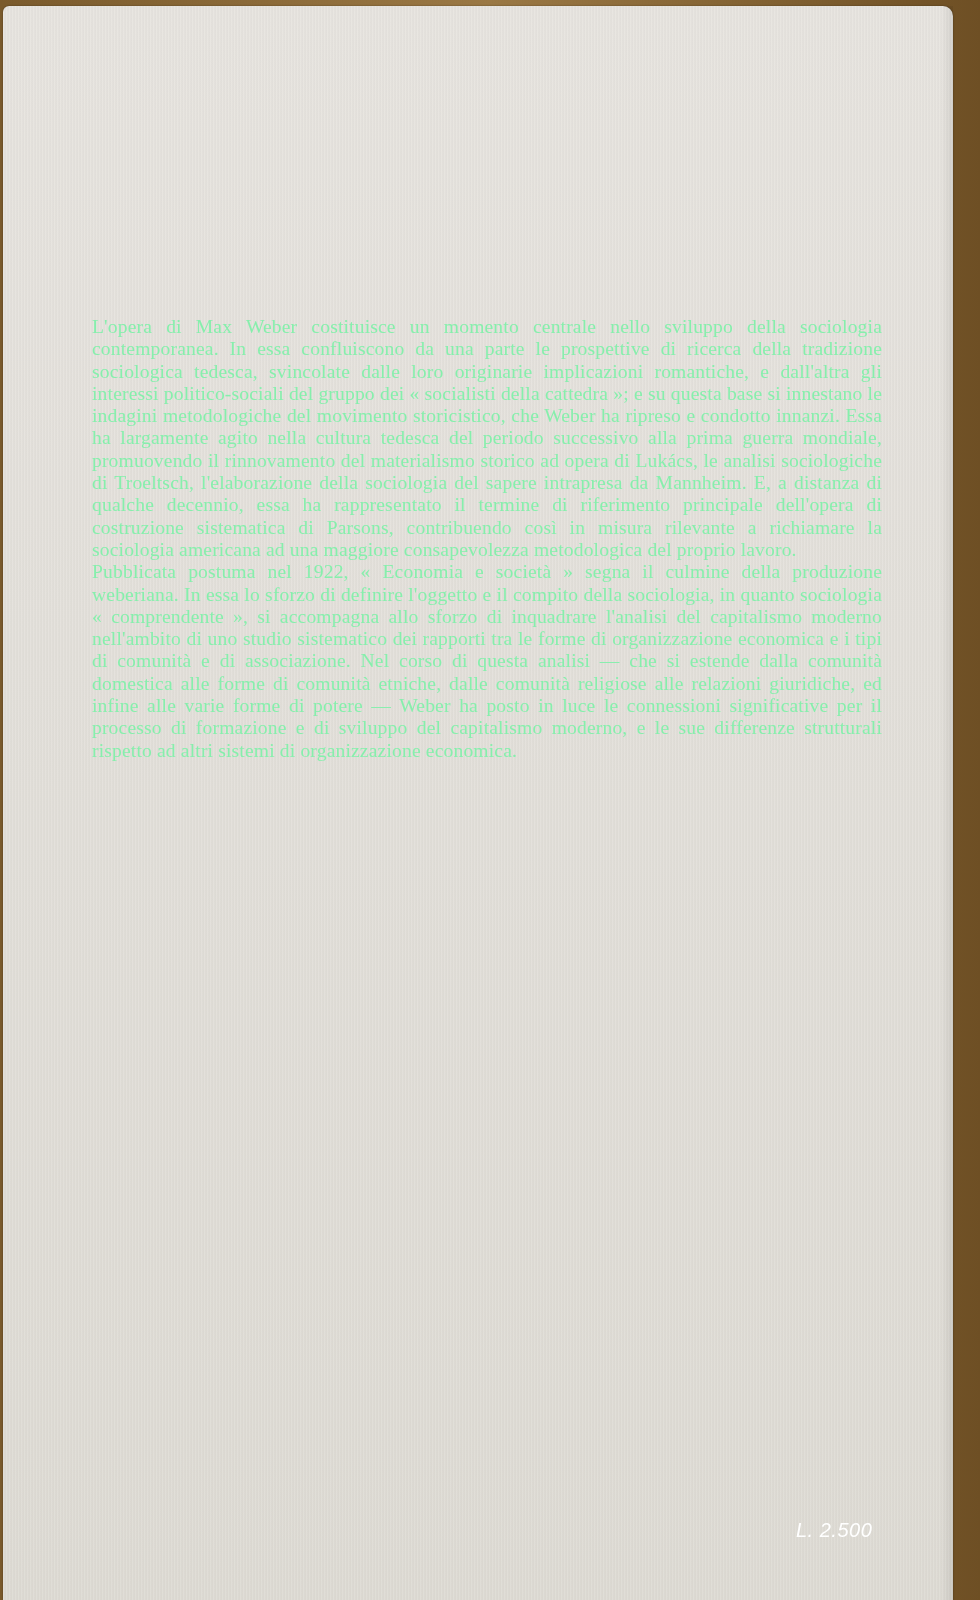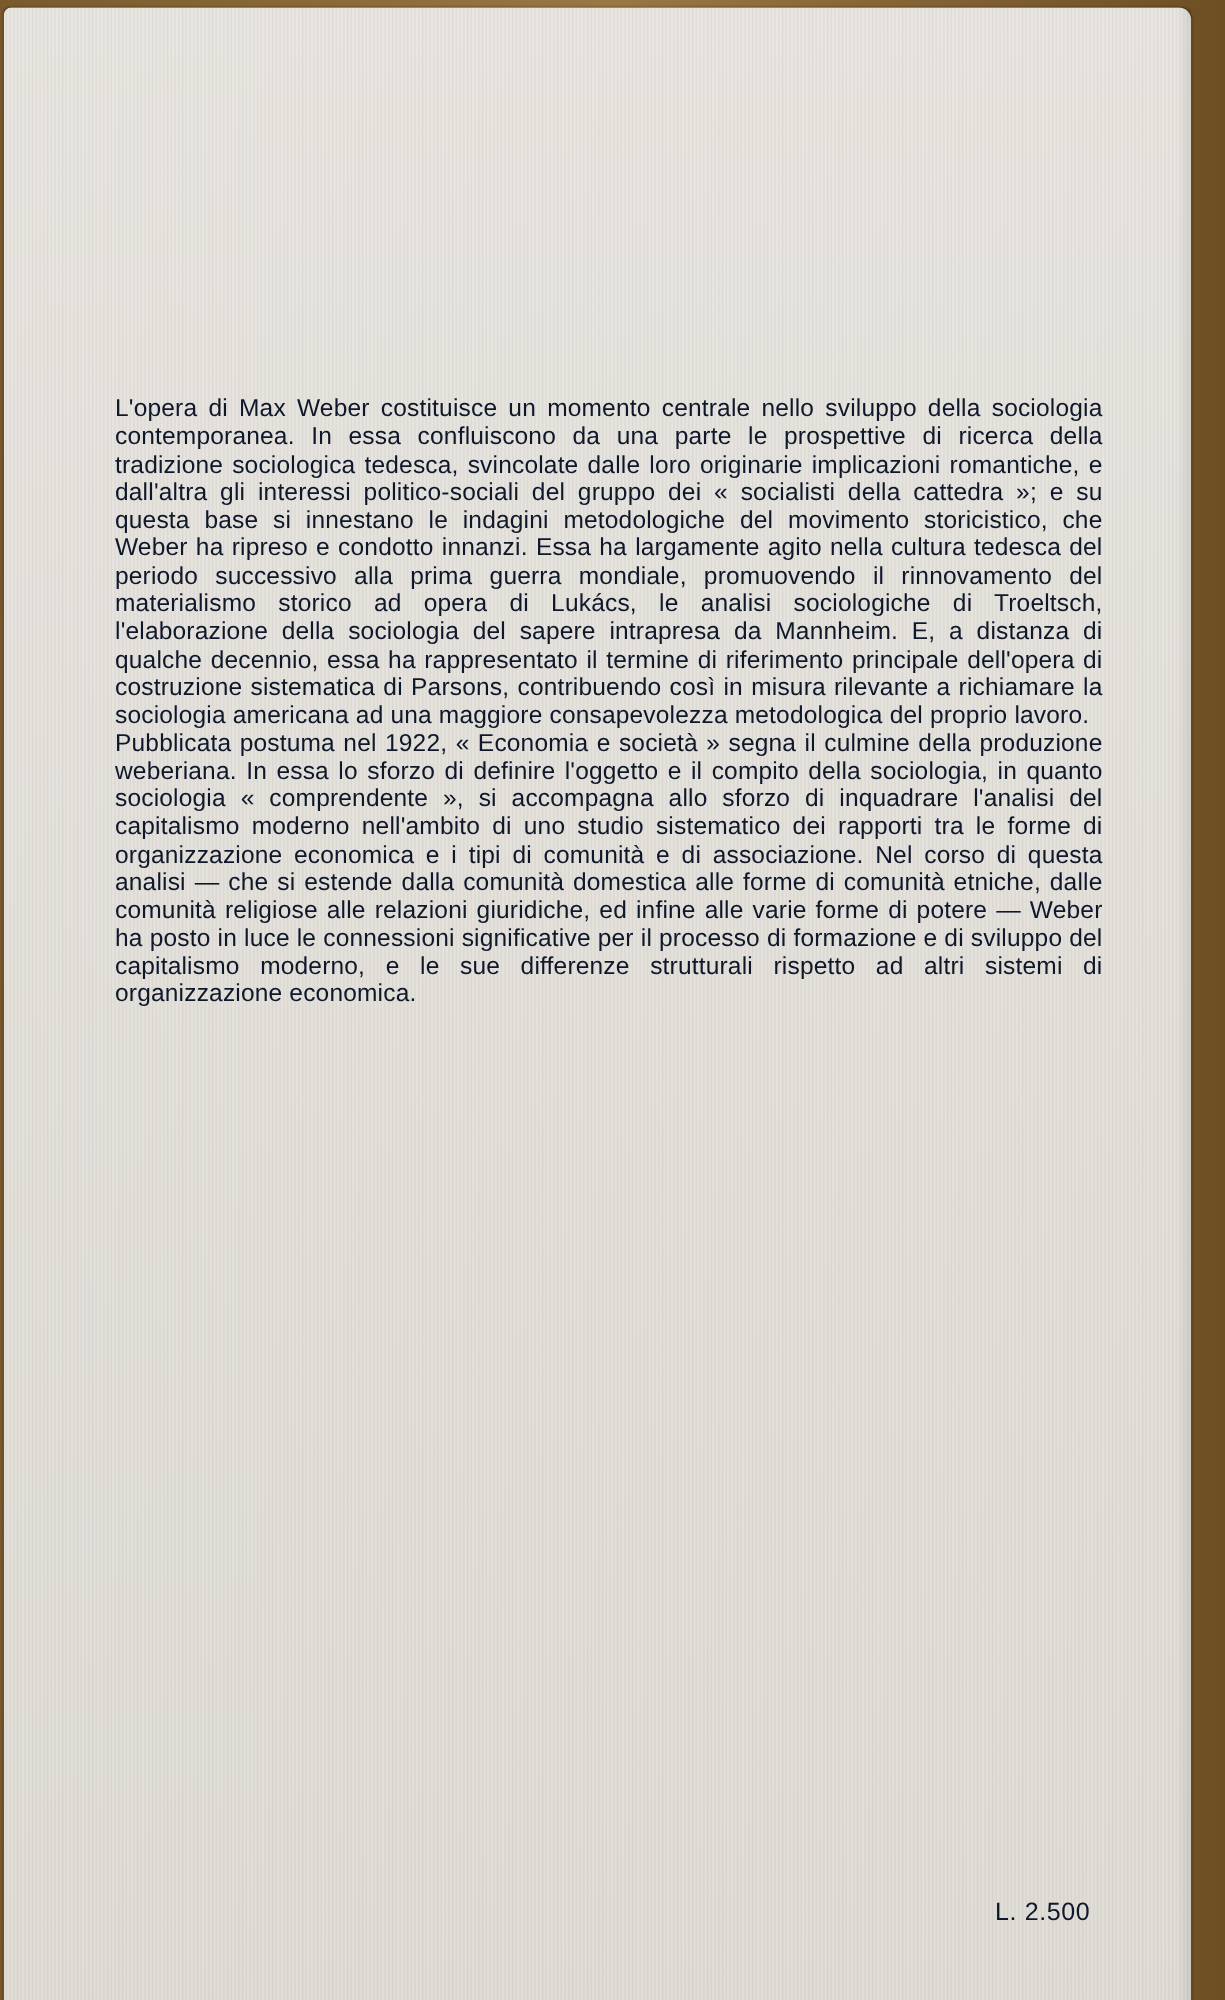--- a/index.html
+++ b/index.html
@@ -33,39 +33,40 @@
       position: absolute;
       right: 0; top: 0;
       width: 12px; height: 100%;
       background: linear-gradient(90deg, rgba(0,0,0,0) 0%, rgba(0,0,0,0.08) 100%);
     }
     .blurb {
       position: absolute;
       left: 92px;
       top: 316px;
       width: 790px;
-      font-family: Liberation Sans, sans-serif;
+      font-family: Liberation Serif, serif;
       font-size: 19.6px;
       line-height: 22.3px;
-      color: #0f172a;
+      color: #86efac;
       text-align: justify;
       letter-spacing: 0.15px;
     }
     .blurb p {
       margin: 0;
       text-indent: 0;
     }
     .price {
       position: absolute;
       left: 796px;
       top: 1519px;
       font-family: "Liberation Sans", sans-serif;
       font-size: 20px;
-      color: #0f172a;
+      color: #ffffff;
       letter-spacing: 0.5px;
+      font-style: italic;
     }
   </style>
 </head>
 <body>
 
 <div class="backdrop"></div>
 
 <div class="cover">
   <div class="right-edge-shadow"></div>
 </div>

